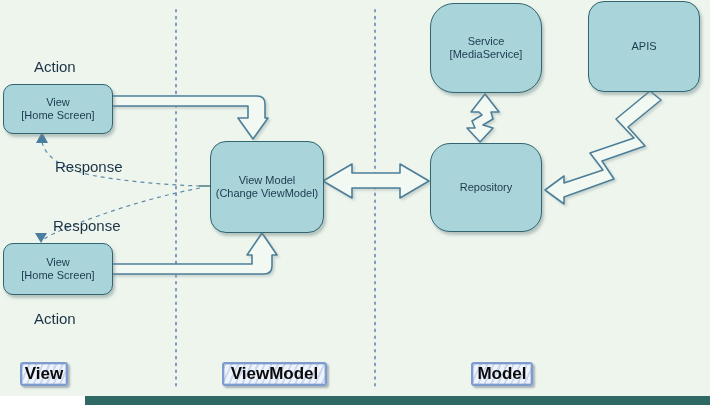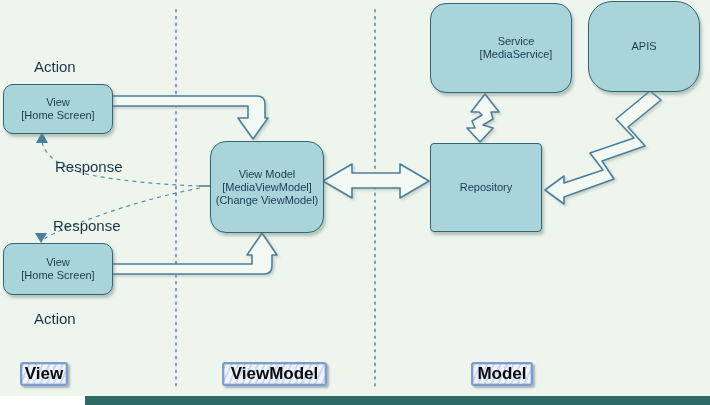--- a/index.html
+++ b/index.html
@@ -84,34 +84,33 @@
     <span>[Home Screen]</span>
   </div>
 
   <div class="node" style="left:3px;top:243px;width:108px;height:50px;border-radius:10px;">
     <span>View</span>
     <span>[Home Screen]</span>
   </div>
 
   <div class="node" style="left:210px;top:141px;width:112px;height:90px;border-radius:16px;">
     <span>View Model</span>
-    <span>[MediaViewModel]</span>
     <span>(Change ViewModel)</span>
   </div>
 
-  <div class="node" style="left:430px;top:143px;width:110px;height:87px;border-radius:4px;">
+  <div class="node" style="left:430px;top:143px;width:110px;height:87px;border-radius:20px;">
     <span>Repository</span>
   </div>
 
-  <div class="node" style="left:430px;top:3px;width:110px;height:88px;border-radius:16px;padding-left:30px;">
+  <div class="node" style="left:430px;top:3px;width:110px;height:88px;border-radius:24px;">
     <span>Service</span>
     <span>[MediaService]</span>
   </div>
 
-  <div class="node" style="left:588px;top:1px;width:110px;height:89px;border-radius:24px;">
+  <div class="node" style="left:588px;top:1px;width:110px;height:89px;border-radius:16px;">
     <span>APIS</span>
   </div>
 
   <div class="annotation" style="left:34px;top:58px;">Action</div>
   <div class="annotation" style="left:55px;top:158px;">Response</div>
   <div class="annotation" style="left:53px;top:217px;">Response</div>
   <div class="annotation" style="left:34px;top:310px;">Action</div>
 
   <div class="section-label" style="left:20px;top:362px;width:48px;">View</div>
   <div class="section-label" style="left:222px;top:362px;width:105px;">ViewModel</div>

